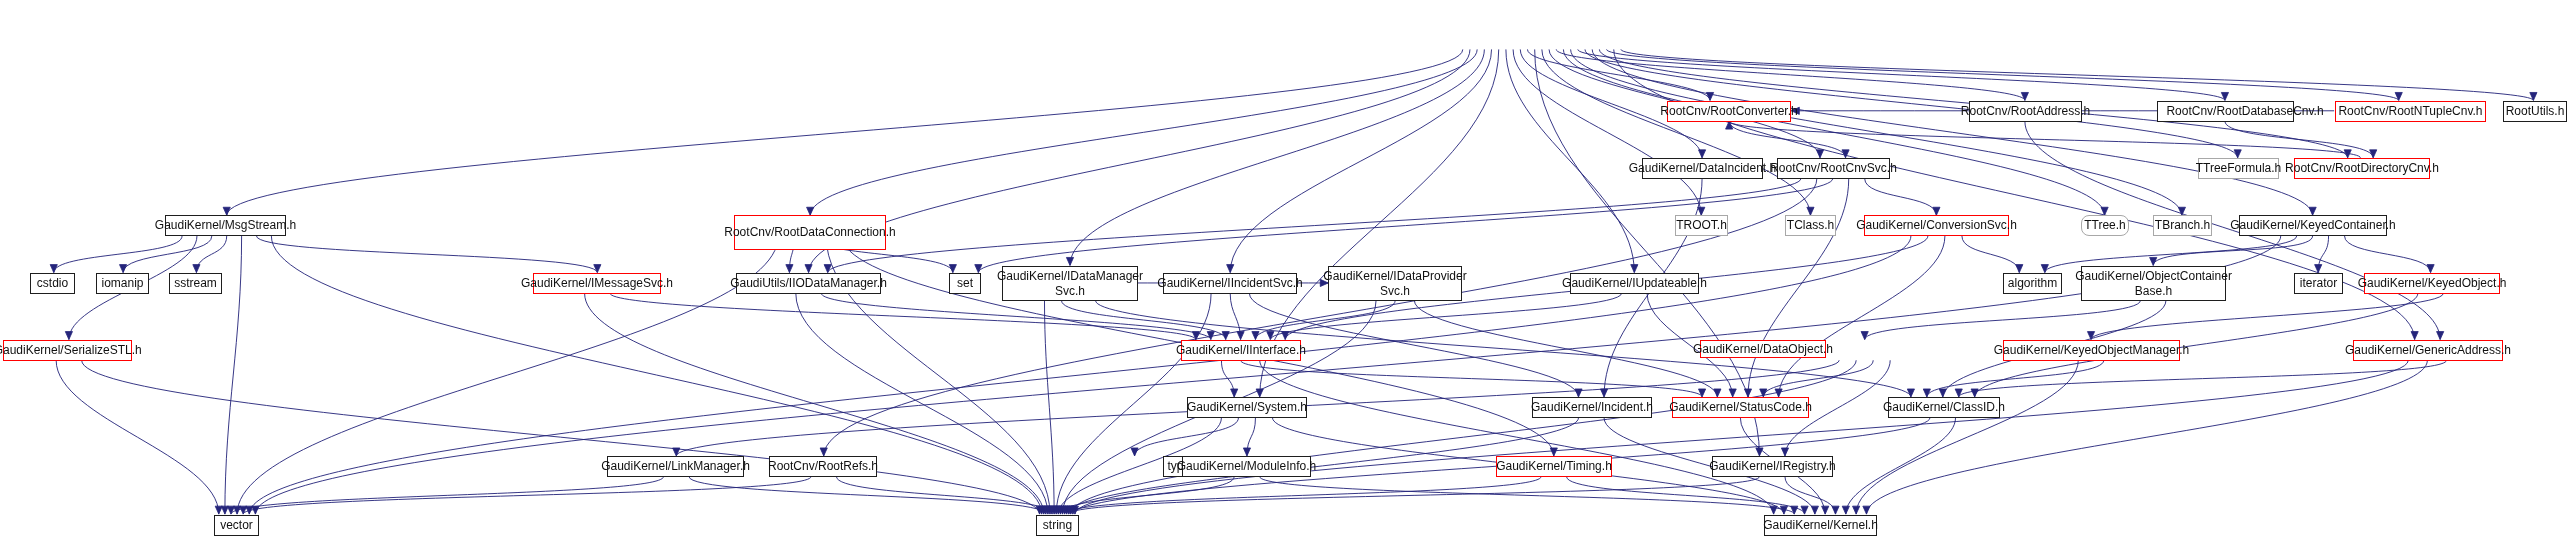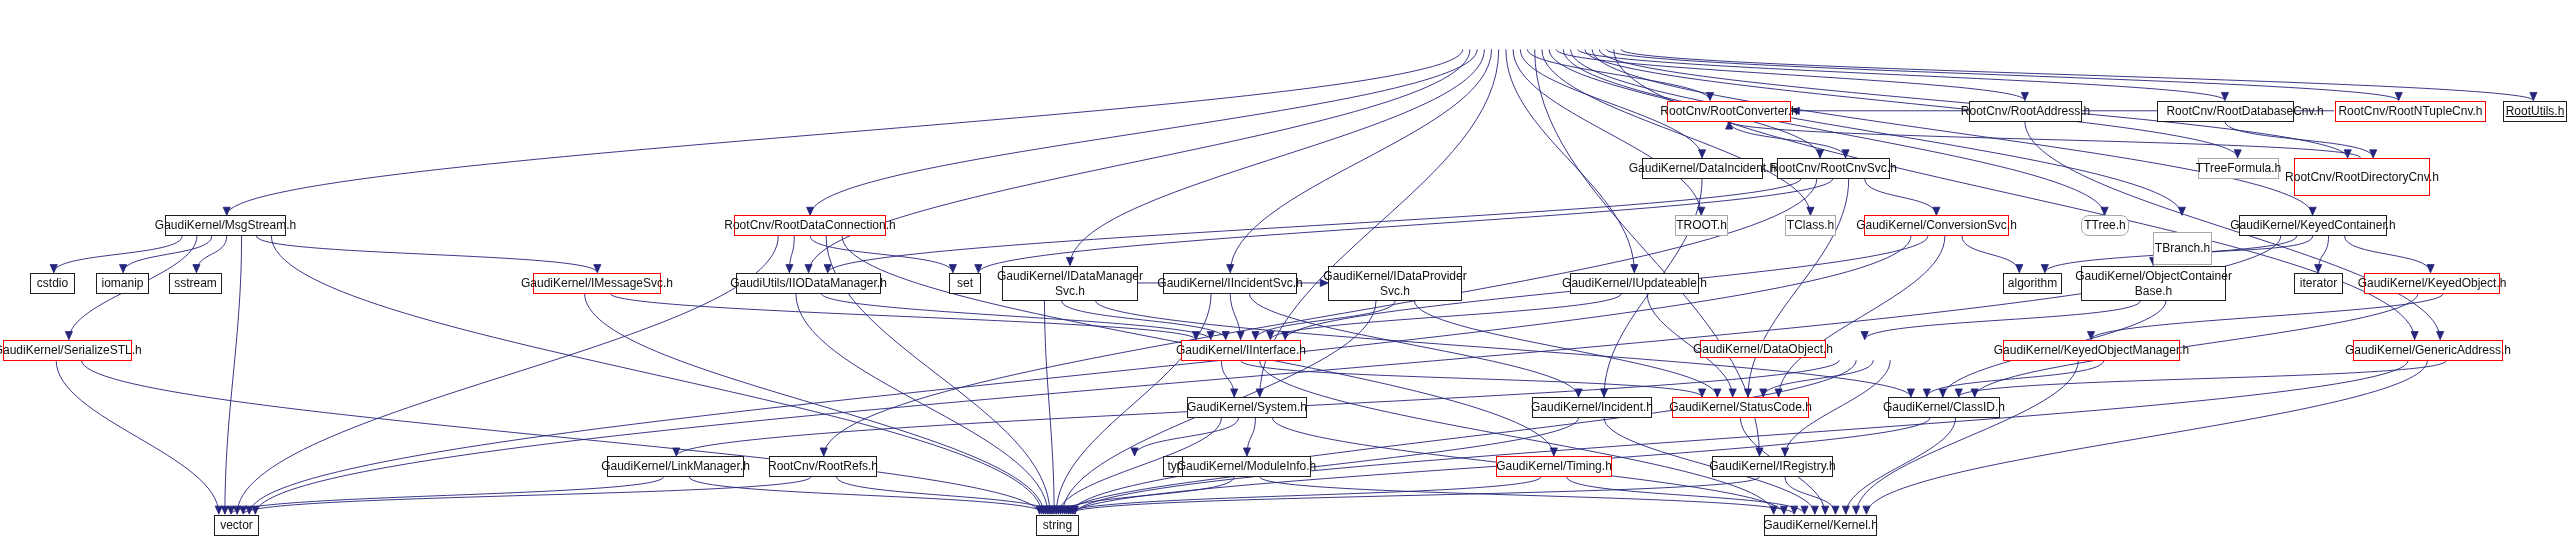--- a/index.html
+++ b/index.html
@@ -236,32 +236,32 @@
       <polygon points="299.15333333333336,635 308.15333333333336,635 303.65333333333336,645" class="arrow"></polygon>
       <path d="M 1964 598 C 1964 624 2262.5933333333337 619 2262.5933333333337 645" class="edge" stroke="#25257b"></path>
       <polygon points="2258.0933333333337,635 2267.0933333333337,635 2262.5933333333337,645" class="arrow"></polygon>
       <path d="M 1932 598 C 1932 624 1334.1164705882352 619 1334.1164705882352 645" class="edge" stroke="#25257b"></path>
       <polygon points="1329.6164705882352,635 1338.6164705882352,635 1334.1164705882352,645" class="arrow"></polygon>
     </svg>
     <div class="gnode red" style="left: 1667px; top: 101px; width: 124px; height: 21px;">RootCnv/RootConverter.h</div>
     <div class="gnode " style="left: 1969px; top: 101px; width: 113px; height: 21px;">RootCnv/RootAddress.h</div>
     <div class="gnode " style="left: 2157px; top: 101px; width: 137px; height: 21px; padding-left: 39px;">RootCnv/RootDatabaseCnv.h</div>
     <div class="gnode red" style="left: 2335px; top: 101px; width: 151px; height: 21px;">RootCnv/RootNTupleCnv.h</div>
-    <div class="gnode " style="left: 2503px; top: 101px; width: 64px; height: 21px; text-decoration: underline;">RootUtils.h</div>
+    <div class="gnode " style="left: 2503px; top: 101px; width: 64px; height: 21px;">RootUtils.h</div>
     <div class="gnode " style="left: 1642px; top: 158px; width: 121px; height: 21px;">GaudiKernel/DataIncident.h</div>
     <div class="gnode " style="left: 1777px; top: 158px; width: 113px; height: 21px;">RootCnv/RootCnvSvc.h</div>
     <div class="gnode external" style="left: 2198px; top: 158px; width: 81px; height: 21px;">TTreeFormula.h</div>
-    <div class="gnode red" style="left: 2294px; top: 158px; width: 136px; height: 38px;">RootCnv/RootDirectoryCnv.h</div>
+    <div class="gnode red" style="left: 2294px; top: 158px; width: 136px; height: 21px;">RootCnv/RootDirectoryCnv.h</div>
     <div class="gnode " style="left: 165px; top: 215px; width: 121px; height: 21px;">GaudiKernel/MsgStream.h</div>
-    <div class="gnode red" style="left: 734px; top: 215px; width: 152px; height: 21px;">RootCnv/RootDataConnection.h</div>
+    <div class="gnode red" style="left: 734px; top: 215px; width: 152px; height: 35px;">RootCnv/RootDataConnection.h</div>
     <div class="gnode external" style="left: 1675px; top: 215px; width: 53px; height: 21px;">TROOT.h</div>
     <div class="gnode external" style="left: 1785px; top: 215px; width: 51px; height: 21px;">TClass.h</div>
     <div class="gnode red" style="left: 1864px; top: 215px; width: 145px; height: 21px;">GaudiKernel/ConversionSvc.h</div>
     <div class="gnode external" style="left: 2081px; top: 215px; width: 48px; height: 21px; border-radius: 8px;">TTree.h</div>
-    <div class="gnode external" style="left: 2153px; top: 232px; width: 59px; height: 33px;">TBranch.h</div>
+    <div class="gnode external" style="left: 2153px; top: 215px; width: 59px; height: 21px;">TBranch.h</div>
     <div class="gnode " style="left: 2239px; top: 215px; width: 148px; height: 21px;">GaudiKernel/KeyedContainer.h</div>
     <div class="gnode leaf" style="left: 30px; top: 273px; width: 45px; height: 21px;">cstdio</div>
     <div class="gnode leaf" style="left: 96px; top: 273px; width: 53px; height: 21px;">iomanip</div>
     <div class="gnode leaf" style="left: 169px; top: 273px; width: 53px; height: 21px;">sstream</div>
     <div class="gnode red" style="left: 533px; top: 273px; width: 128px; height: 21px;">GaudiKernel/IMessageSvc.h</div>
     <div class="gnode " style="left: 736px; top: 273px; width: 145px; height: 21px;">GaudiUtils/IIODataManager.h</div>
     <div class="gnode leaf" style="left: 949px; top: 273px; width: 32px; height: 21px;">set</div>
     <div class="gnode " style="left: 1002px; top: 266px; width: 136px; height: 35px;">GaudiKernel/IDataManager
 Svc.h</div>
     <div class="gnode " style="left: 1163px; top: 273px; width: 134px; height: 21px;">GaudiKernel/IIncidentSvc.h</div>

